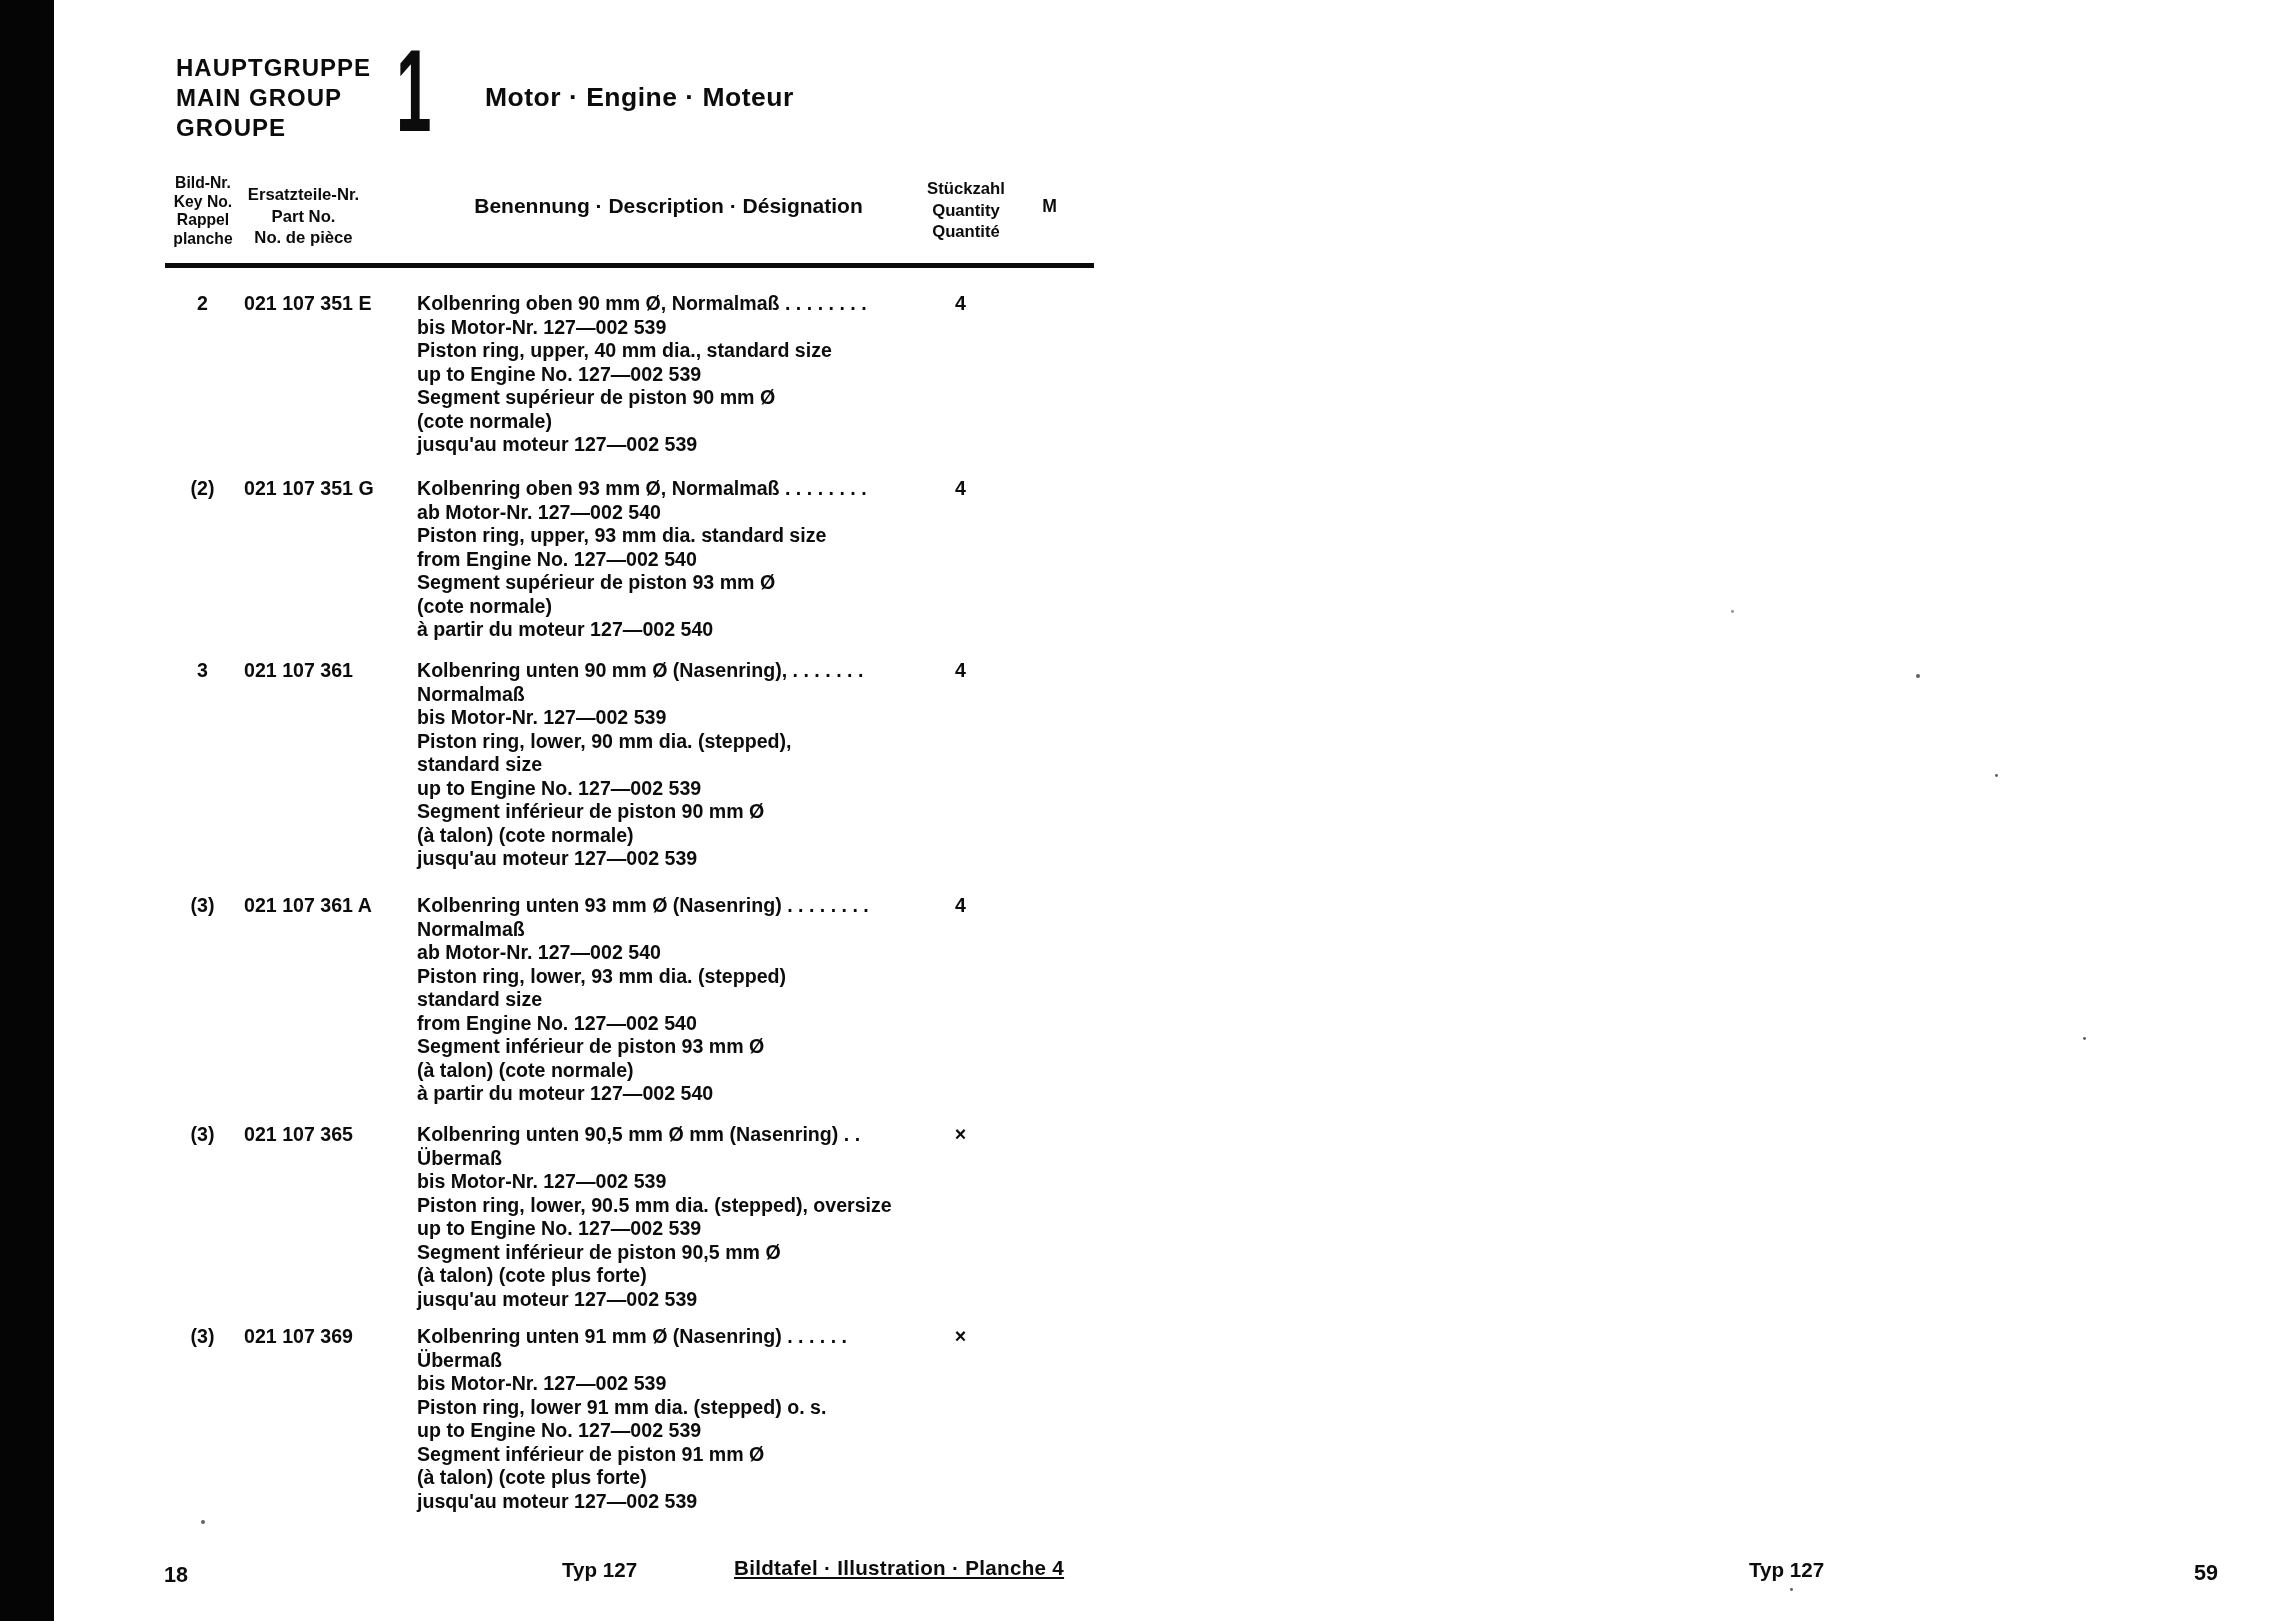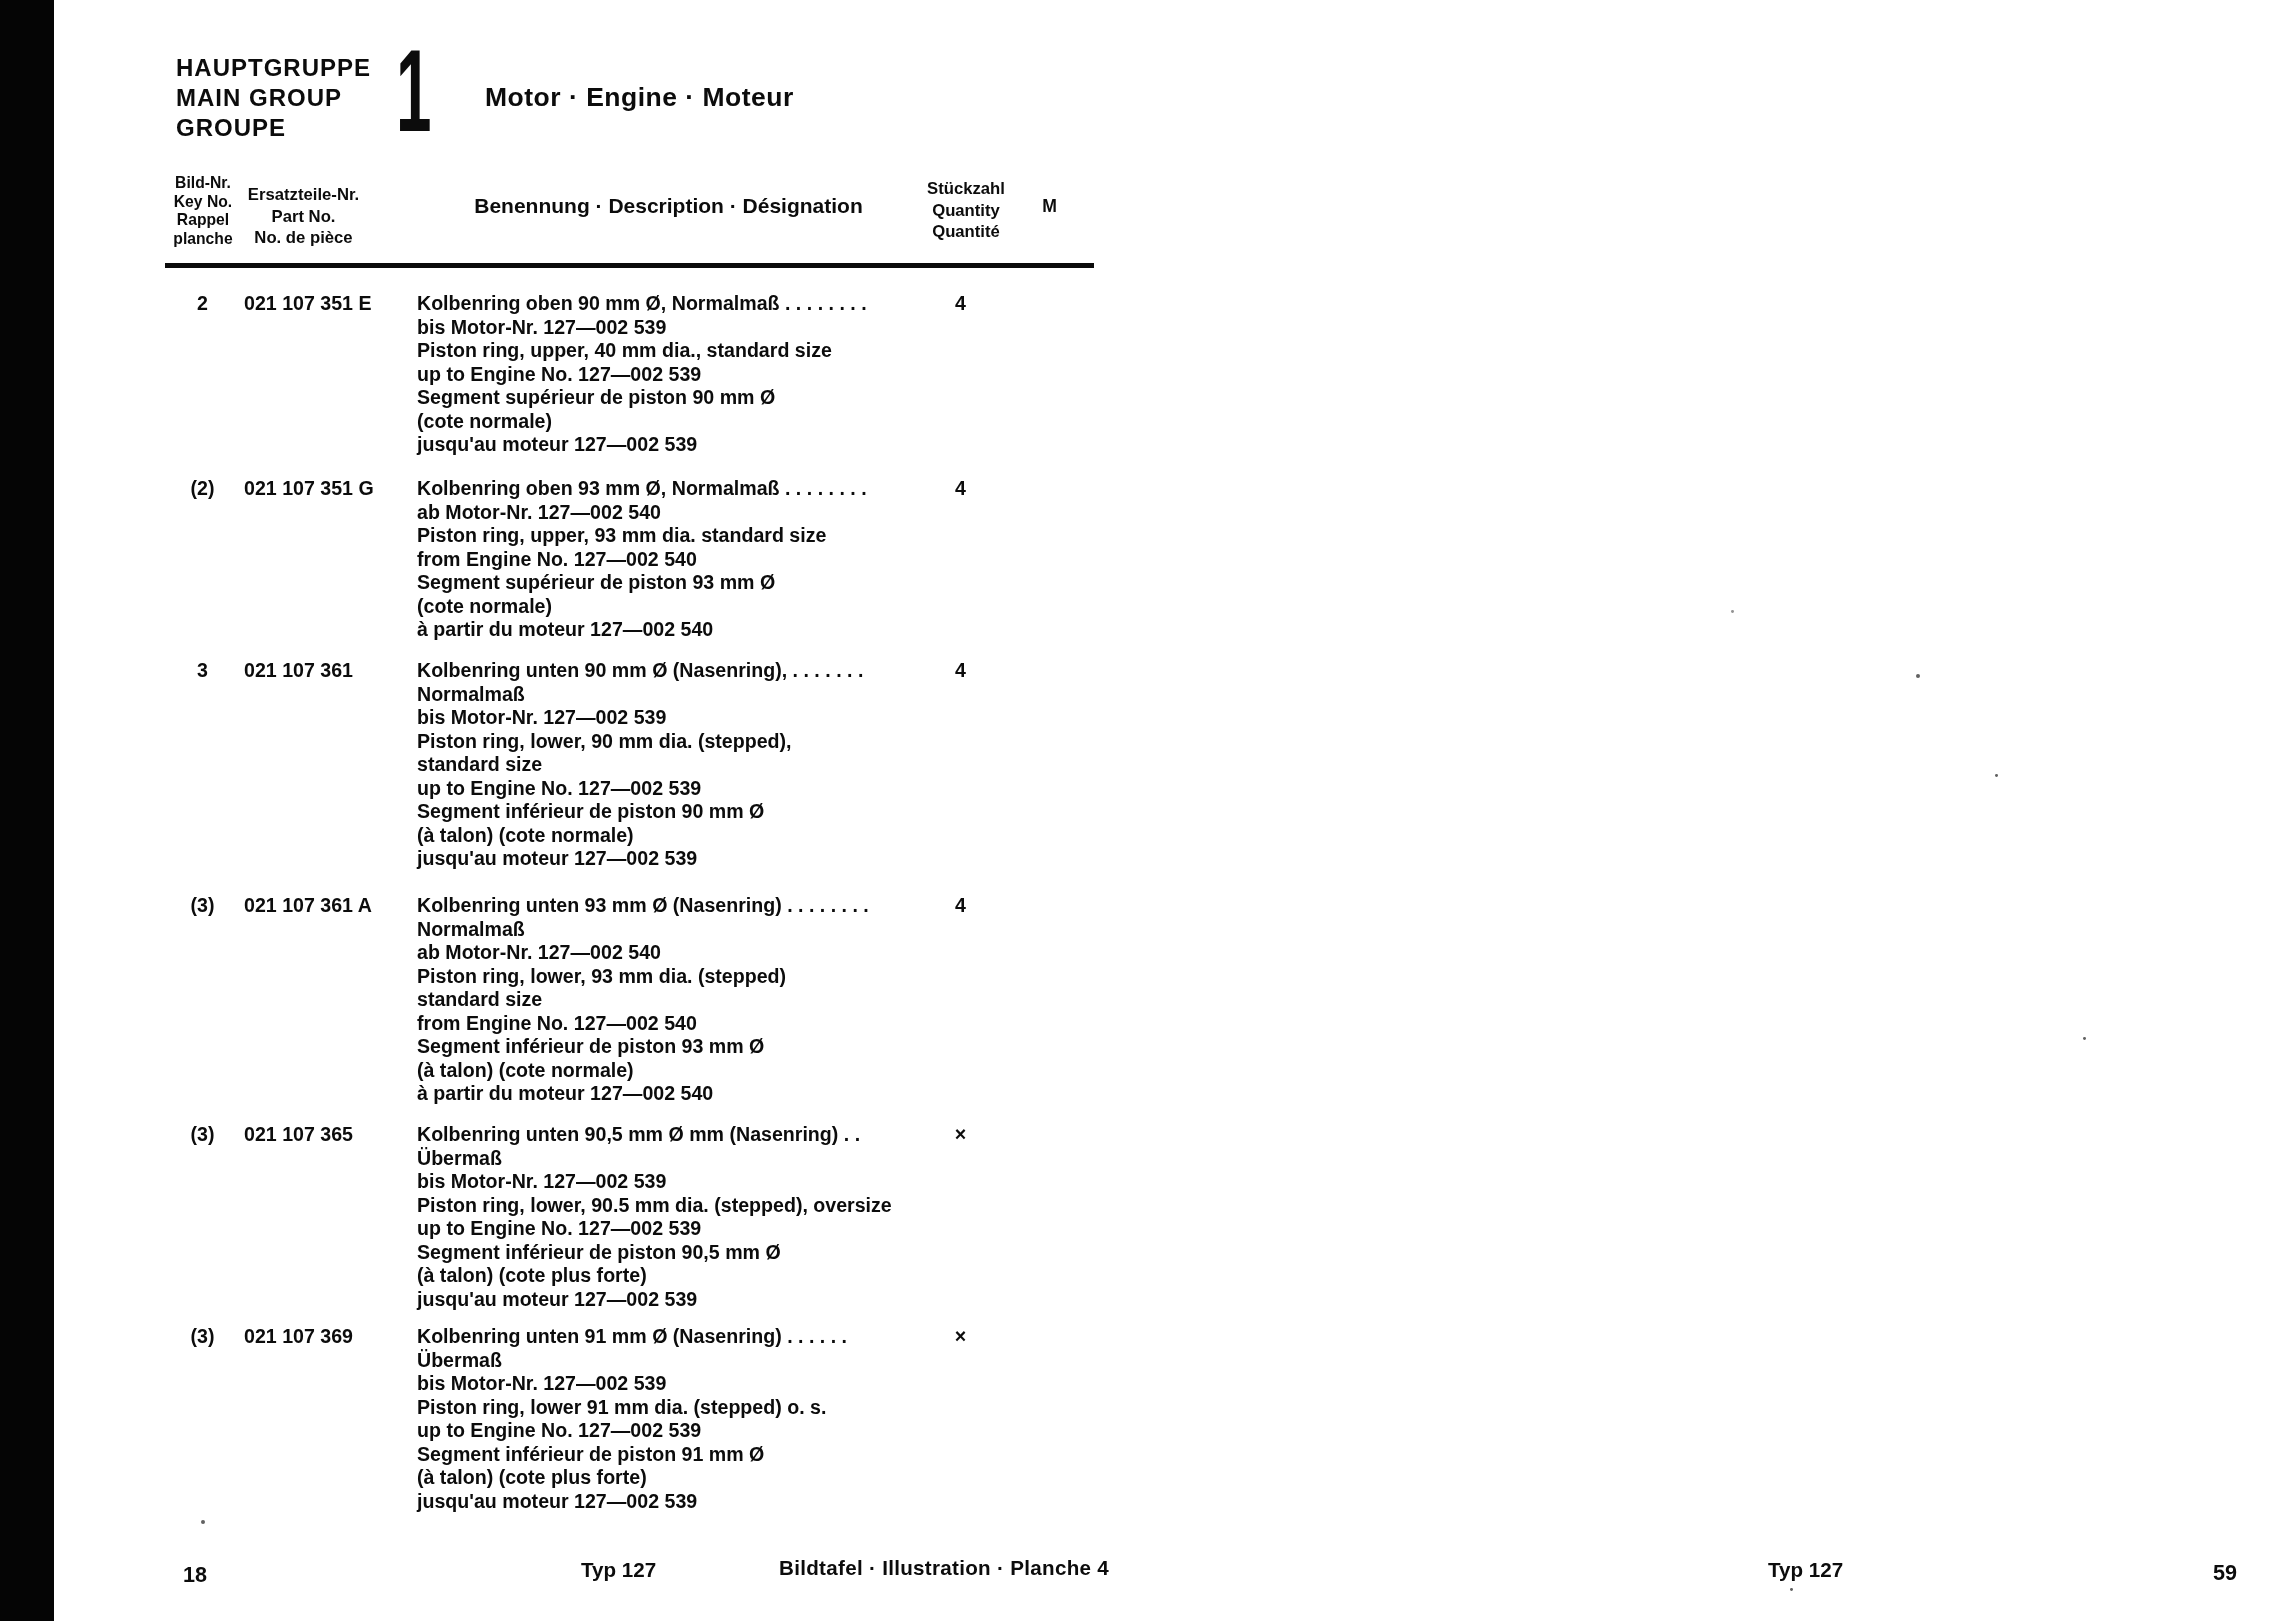--- a/index.html
+++ b/index.html
@@ -30,24 +30,24 @@
   
   .row{position:absolute;left:0;width:1117px;font-size:19.6px;font-weight:700;line-height:23.5px;}
   .cell{position:absolute;top:0;}
   .cell.key{left:167px;width:71px;text-align:center;}
   .cell.part{left:244px;width:167px;white-space:pre;}
   .cell.desc{left:417px;width:549px;}
   .cell.desc .dline{white-space:pre;}
   .cell.qty{left:926px;width:69px;text-align:center;}
 
   
-  .footer-item{position:absolute;font-weight:700;font-size:20.6px;margin-left:19px;}
+  .footer-item{position:absolute;font-weight:700;font-size:20.6px;}
   .f-pageleft{left:164px;top:1562px;font-size:21.6px;}
   .f-typleft{left:562px;top:1558px;}
-  .f-caption{left:760px;top:1556px;letter-spacing:0.3px;}
+  .f-caption{left:734px;top:1556px;letter-spacing:0.3px;text-decoration:underline;}
   .f-typright{left:1749px;top:1558px;}
   .f-pageright{left:2194px;top:1560px;font-size:21.6px;}
 
   
   .speck{position:absolute;background:#3a3a3a;border-radius:50%;width:3.9px;height:3.9px;opacity:0.8;}
   .sp1{left:1916px;top:674px;}
   .sp2{left:1995px;top:774px;width:2.9px;height:2.9px;}
   .sp3{left:2083px;top:1037px;width:2.9px;height:2.9px;}
   .sp4{left:1731px;top:610px;width:2.9px;height:2.9px;opacity:0.55;}
   .sp5{left:201px;top:1520px;}

